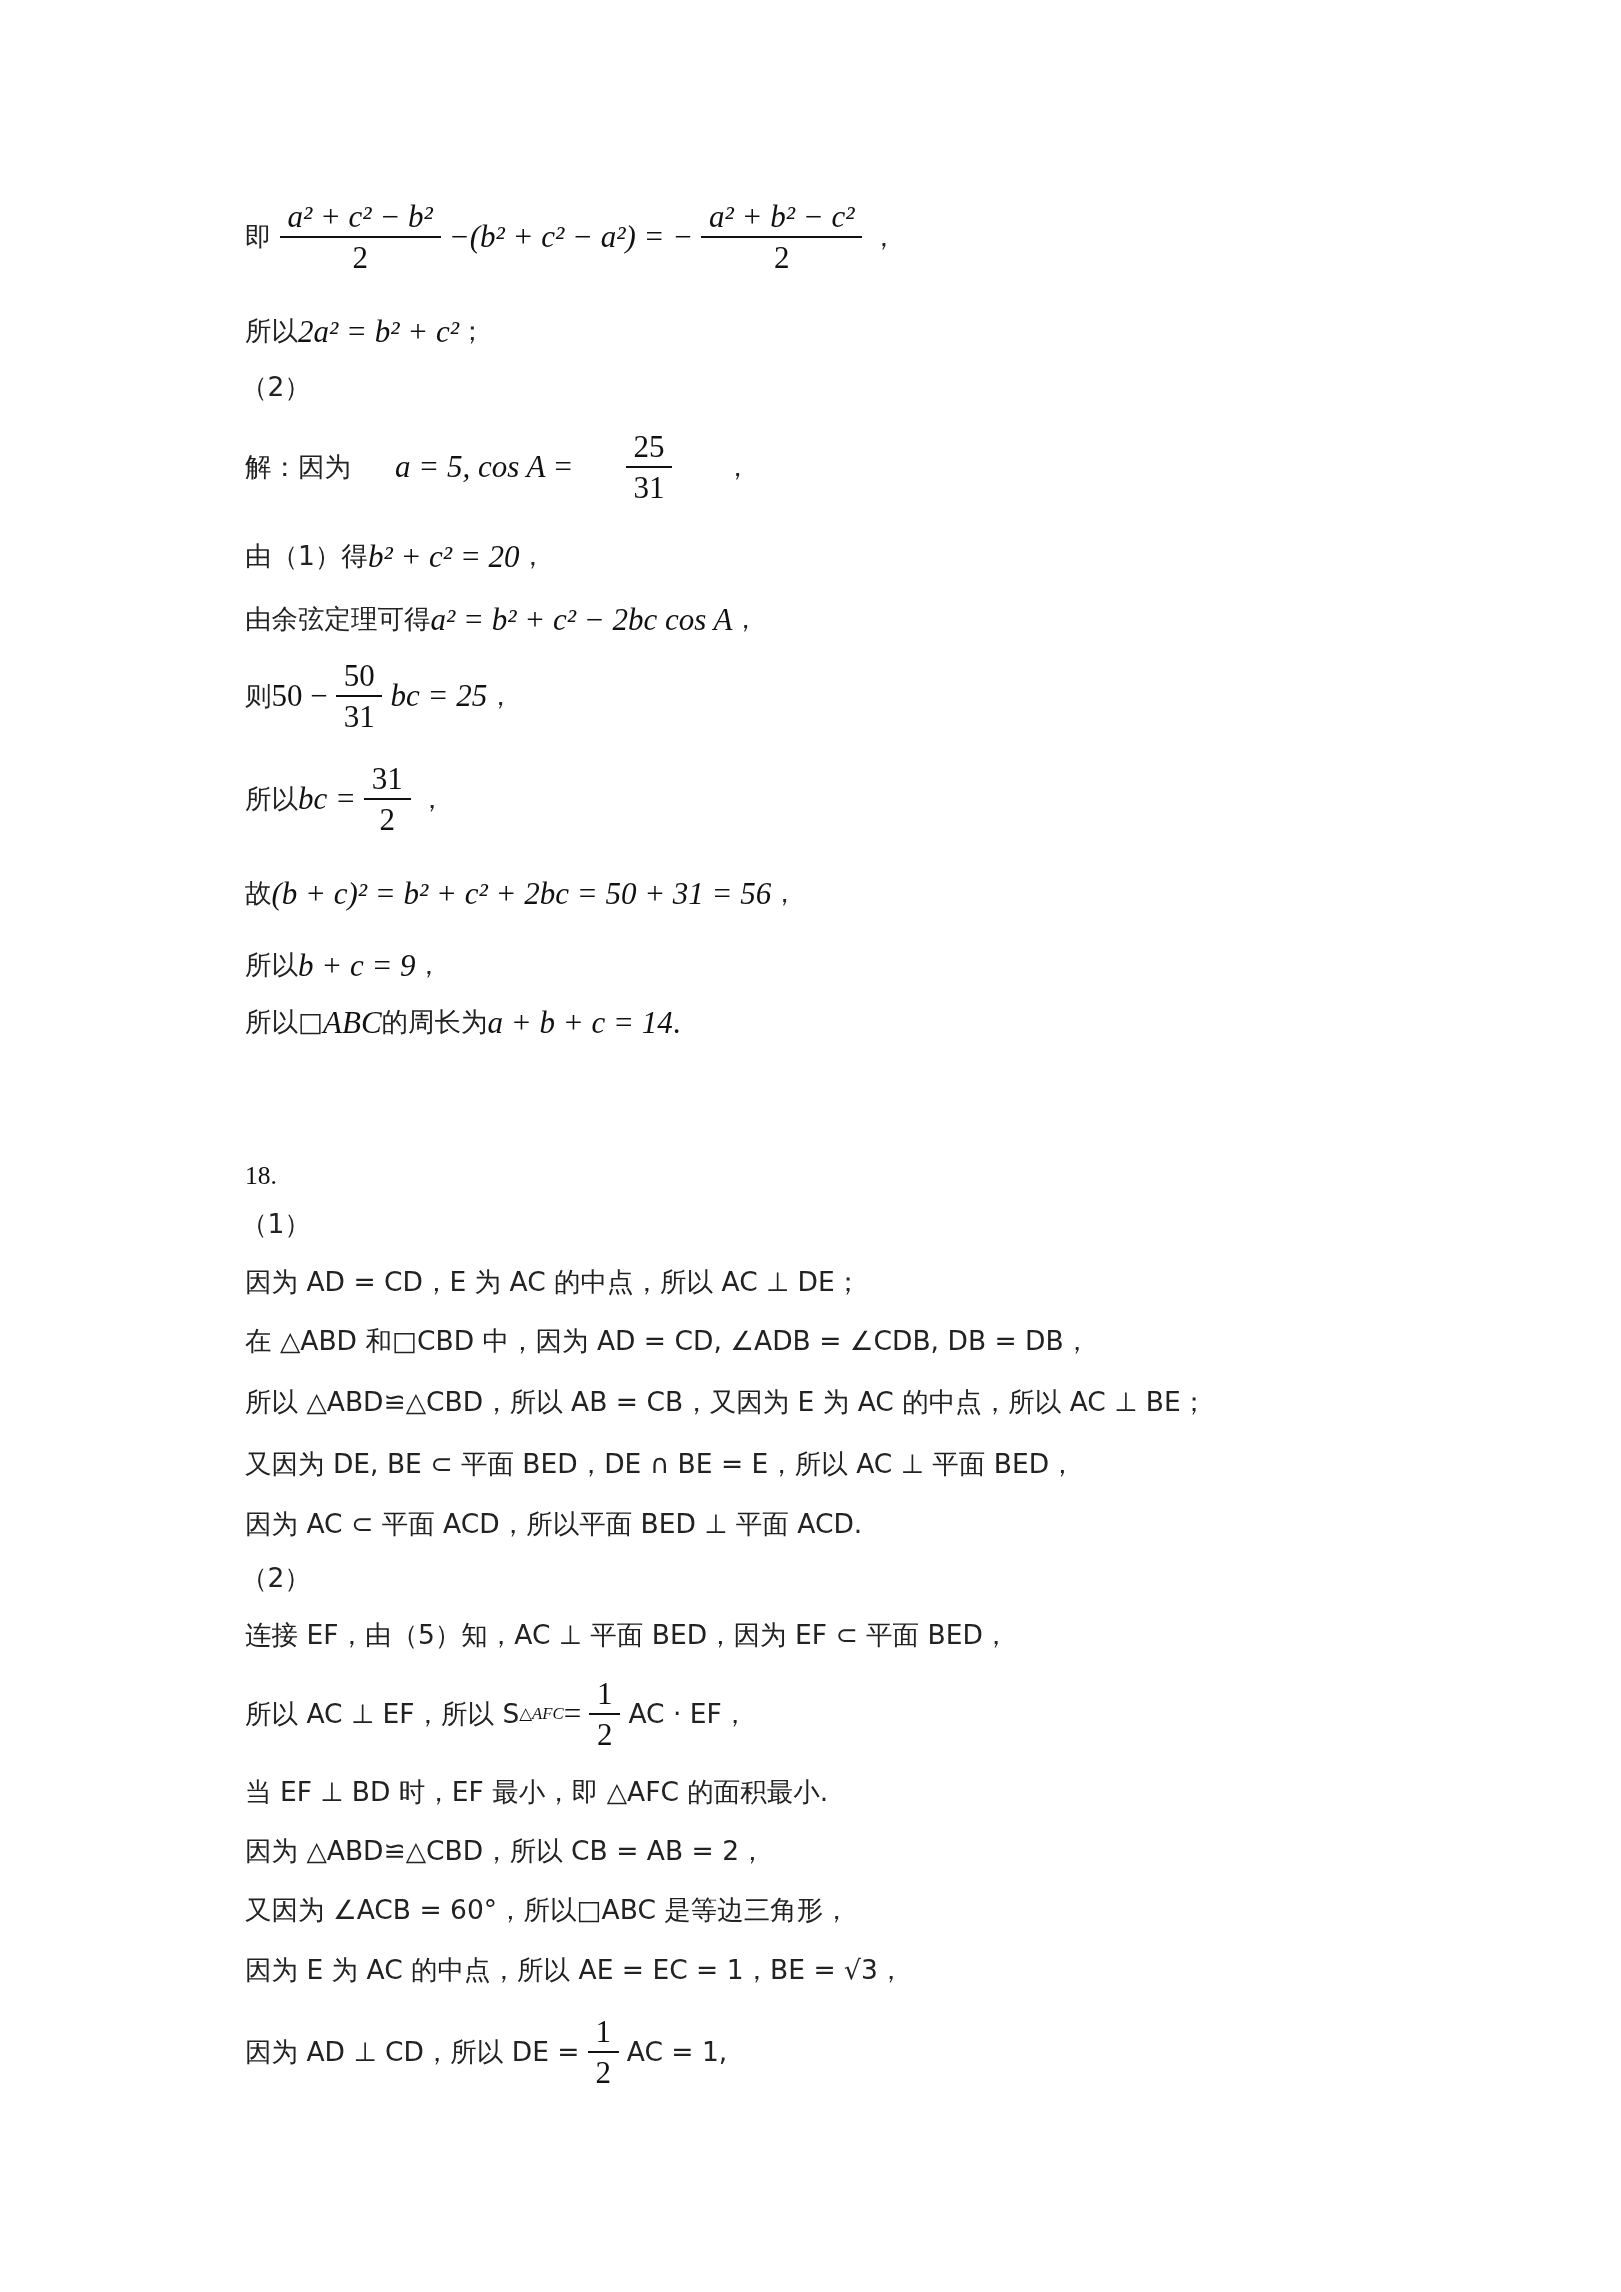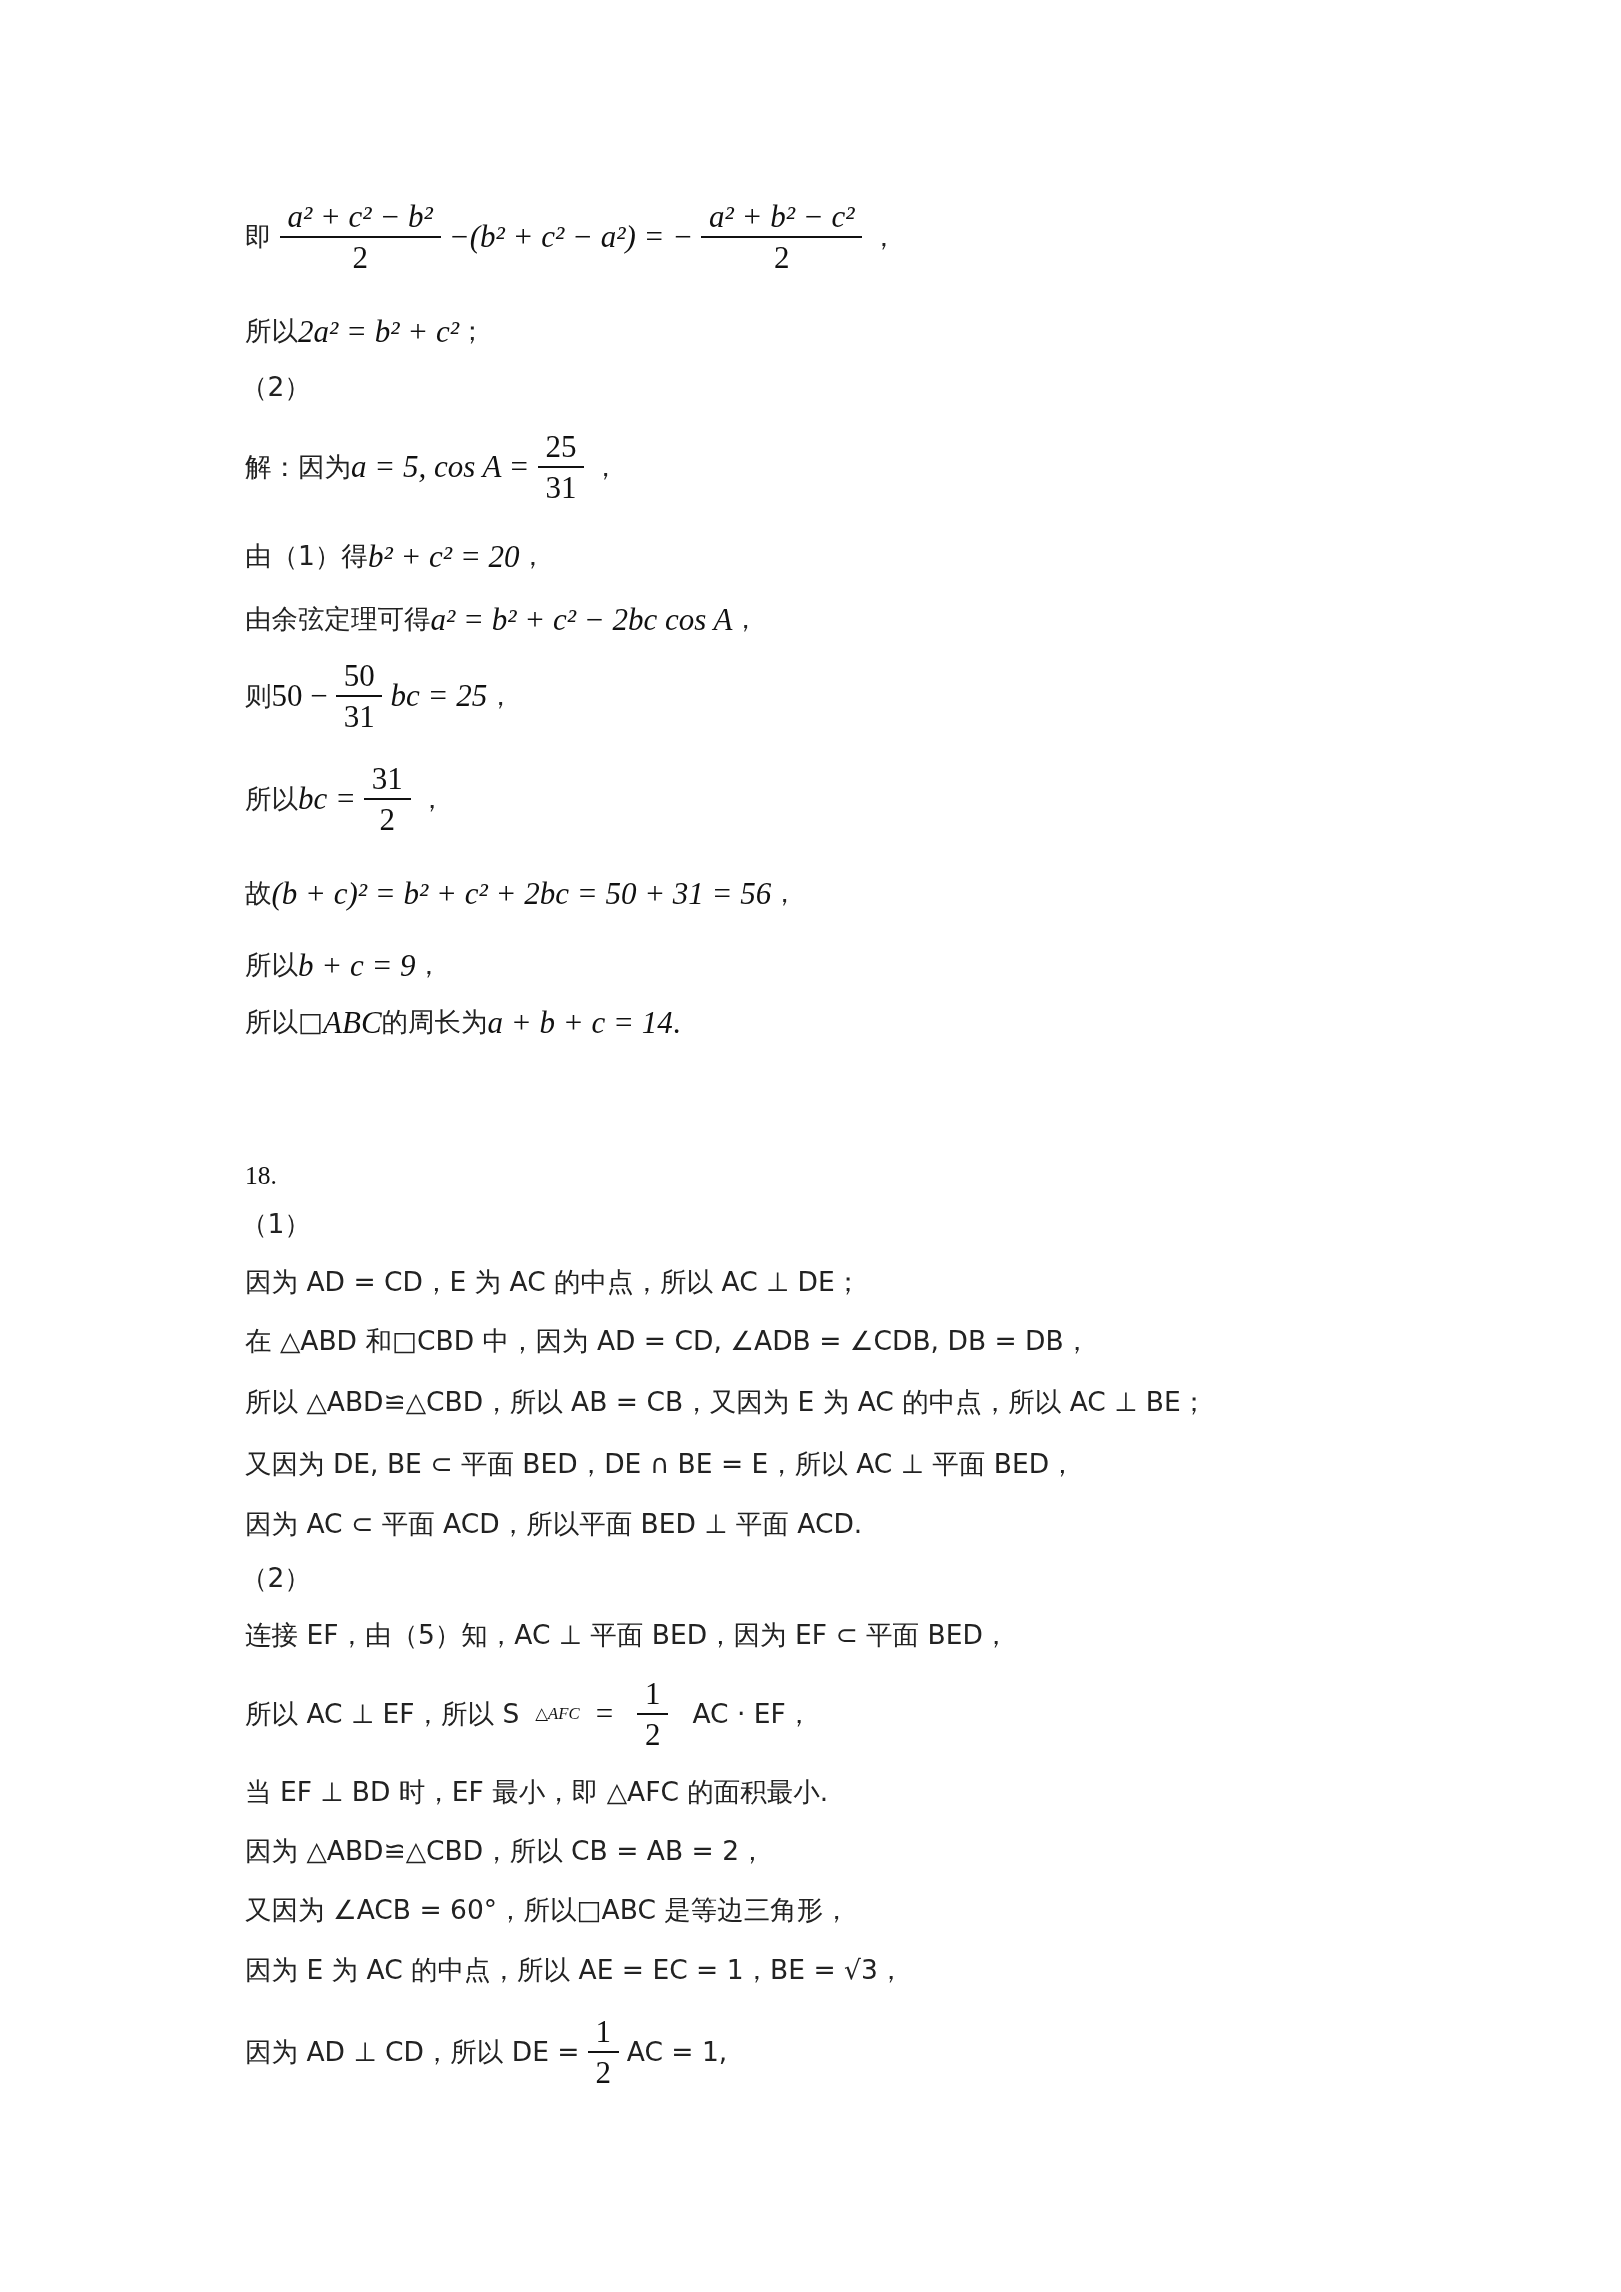--- a/index.html
+++ b/index.html
@@ -34,21 +34,21 @@
 </div>
 
 <div class="line" style="top:316px;">
   <span class="cn">所以</span>
   <span class="m mi">2a² = b² + c²</span>
   <span class="cn">；</span>
 </div>
 
 <div class="line cn" style="top:374px; left:241px;">（2）</div>
 
-<div class="line" style="top:431px;">
+<div class="line" style="top:431px;gap:44px;">
   <span class="cn">解：因为</span>
   <span class="m mi">a = 5, cos A =</span>
   <span class="frac">
     <span class="num">25</span>
     <span class="den">31</span>
   </span>
   <span class="cn">，</span>
 </div>
 
 <div class="line" style="top:541px;justify-content:center;">
@@ -110,21 +110,21 @@
 <div class="line cn" style="top:1269px;">因为 AD = CD，E 为 AC 的中点，所以 AC ⊥ DE；</div>
 <div class="line cn" style="top:1328px;">在 △ABD 和□CBD 中，因为 AD = CD, ∠ADB = ∠CDB, DB = DB，</div>
 <div class="line cn" style="top:1389px;">所以 △ABD≌△CBD，所以 AB = CB，又因为 E 为 AC 的中点，所以 AC ⊥ BE；</div>
 <div class="line cn" style="top:1451px;">又因为 DE, BE ⊂ 平面 BED，DE ∩ BE = E，所以 AC ⊥ 平面 BED，</div>
 <div class="line cn" style="top:1511px;">因为 AC ⊂ 平面 ACD，所以平面 BED ⊥ 平面 ACD.</div>
 
 <div class="line cn" style="top:1565px; left:241px;">（2）</div>
 
 <div class="line cn" style="top:1622px;">连接 EF，由（5）知，AC ⊥ 平面 BED，因为 EF ⊂ 平面 BED，</div>
 
-<div class="line" style="top:1678px;gap:16px;">
+<div class="line" style="top:1678px;">
   <span class="cn">所以 AC ⊥ EF，所以 S</span>
   <sub>△AFC</sub>
   <span class="m"> =</span>
   <span class="frac">
     <span class="num">1</span>
     <span class="den">2</span>
   </span>
   <span class="cn">AC · EF，</span>
 </div>
 

